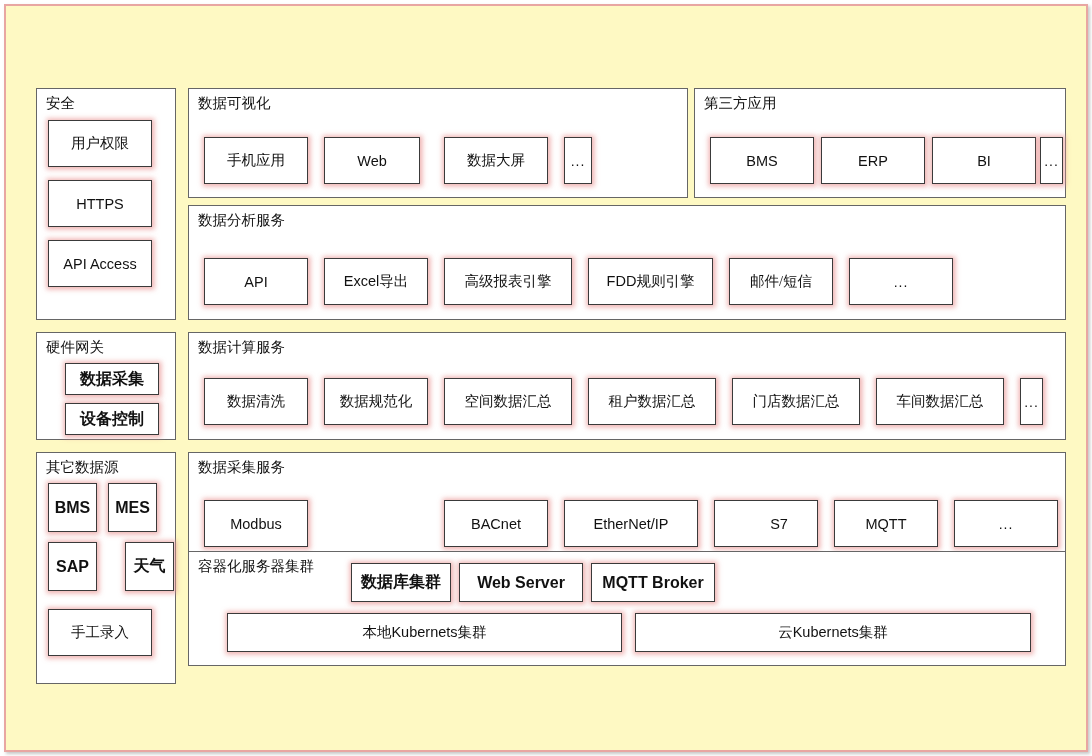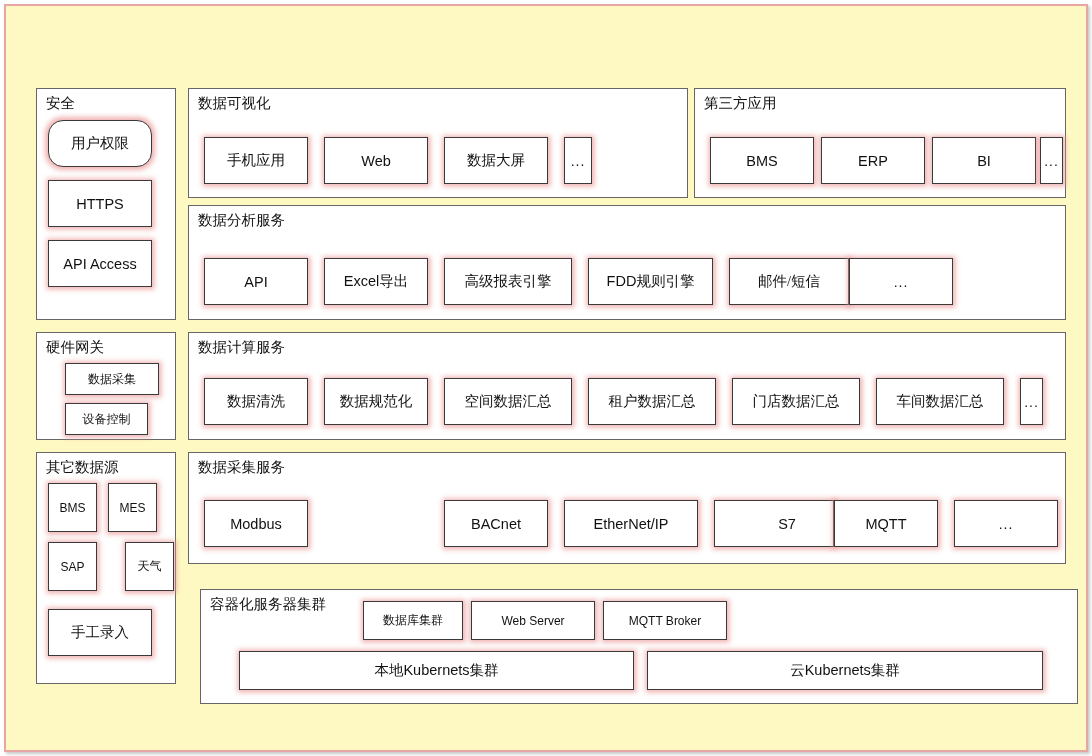--- a/index.html
+++ b/index.html
@@ -59,66 +59,66 @@
     background: #ffffff;
     box-shadow: 0 0 5px 2.5px rgba(233,150,148,0.72);
     display: flex;
     align-items: center;
     justify-content: center;
     font-size: 14.5px;
     color: #111111;
     white-space: nowrap;
     text-align: center;
   }
-  .node.sm { font-size: 12px; }
+  .node.sm { font-size: 16px; font-weight: bold; }
   .node.dots { font-size: 14px; letter-spacing: 1px; }
 </style>
 </head>
 <body>
 
 <div id="canvas">
   <div class="outer-frame">
 
     <div class="group" style="left:30px; top:82px; width:140px; height:232px;">
       <div class="group-title">安全</div>
-      <div class="node" style="left:11px; top:31px; width:104px; height:47px;border-radius:15px;">用户权限</div>
+      <div class="node" style="left:11px; top:31px; width:104px; height:47px;">用户权限</div>
       <div class="node" style="left:11px; top:91px; width:104px; height:47px;">HTTPS</div>
       <div class="node" style="left:11px; top:151px; width:104px; height:47px;">API Access</div>
     </div>
 
     <div class="group" style="left:182px; top:82px; width:500px; height:110px;">
       <div class="group-title">数据可视化</div>
       <div class="node" style="left:15px; top:48px; width:104px; height:47px;">手机应用</div>
-      <div class="node" style="left:135px; top:48px; width:104px; height:47px;">Web</div>
+      <div class="node" style="left:135px; top:48px; width:96px; height:47px;">Web</div>
       <div class="node" style="left:255px; top:48px; width:104px; height:47px;">数据大屏</div>
       <div class="node dots" style="left:375px; top:48px; width:28px; height:47px;">...</div>
     </div>
 
     <div class="group" style="left:688px; top:82px; width:372px; height:110px;">
       <div class="group-title">第三方应用</div>
       <div class="node" style="left:15px; top:48px; width:104px; height:47px;">BMS</div>
       <div class="node" style="left:126px; top:48px; width:104px; height:47px;">ERP</div>
       <div class="node" style="left:237px; top:48px; width:104px; height:47px;">BI</div>
       <div class="node dots" style="left:345px; top:48px; width:23px; height:47px;">...</div>
     </div>
 
     <div class="group" style="left:182px; top:199px; width:878px; height:115px;">
       <div class="group-title">数据分析服务</div>
       <div class="node" style="left:15px; top:52px; width:104px; height:47px;">API</div>
       <div class="node" style="left:135px; top:52px; width:104px; height:47px;">Excel导出</div>
       <div class="node" style="left:255px; top:52px; width:128px; height:47px;">高级报表引擎</div>
       <div class="node" style="left:399px; top:52px; width:125px; height:47px;">FDD规则引擎</div>
-      <div class="node" style="left:540px; top:52px; width:120px; height:47px;font-family:Liberation Serif, serif;">邮件/短信</div>
+      <div class="node" style="left:540px; top:52px; width:104px; height:47px;font-family:Liberation Serif, serif;">邮件/短信</div>
       <div class="node dots" style="left:660px; top:52px; width:104px; height:47px;">...</div>
     </div>
 
     <div class="group" style="left:30px; top:326px; width:140px; height:108px;">
       <div class="group-title">硬件网关</div>
       <div class="node sm" style="left:28px; top:30px; width:94px; height:32px;">数据采集</div>
-      <div class="node sm" style="left:28px; top:70px; width:83px; height:32px;">设备控制</div>
+      <div class="node sm" style="left:28px; top:70px; width:94px; height:32px;">设备控制</div>
     </div>
 
     <div class="group" style="left:182px; top:326px; width:878px; height:108px;">
       <div class="group-title">数据计算服务</div>
       <div class="node" style="left:15px; top:45px; width:104px; height:47px;">数据清洗</div>
       <div class="node" style="left:135px; top:45px; width:104px; height:47px;">数据规范化</div>
       <div class="node" style="left:255px; top:45px; width:128px; height:47px;">空间数据汇总</div>
       <div class="node" style="left:399px; top:45px; width:128px; height:47px;">租户数据汇总</div>
       <div class="node" style="left:543px; top:45px; width:128px; height:47px;">门店数据汇总</div>
       <div class="node" style="left:687px; top:45px; width:128px; height:47px;">车间数据汇总</div>
@@ -132,26 +132,26 @@
       <div class="node sm" style="left:11px; top:89px; width:49px; height:49px;">SAP</div>
       <div class="node sm" style="left:88px; top:89px; width:49px; height:49px;">天气</div>
       <div class="node" style="left:11px; top:156px; width:104px; height:47px;">手工录入</div>
     </div>
 
     <div class="group" style="left:182px; top:446px; width:878px; height:112px;">
       <div class="group-title">数据采集服务</div>
       <div class="node" style="left:15px; top:47px; width:104px; height:47px;">Modbus</div>
       <div class="node" style="left:255px; top:47px; width:104px; height:47px;">BACnet</div>
       <div class="node" style="left:375px; top:47px; width:134px; height:47px;">EtherNet/IP</div>
-      <div class="node" style="left:525px; top:47px; width:120px; height:47px;padding-left:26px;">S7</div>
+      <div class="node" style="left:525px; top:47px; width:104px; height:47px;padding-left:26px;">S7</div>
       <div class="node" style="left:645px; top:47px; width:104px; height:47px;">MQTT</div>
       <div class="node dots" style="left:765px; top:47px; width:104px; height:47px;">...</div>
     </div>
 
-    <div class="group" style="left:182px; top:583px; width:878px; height:115px;margin-left:12px;">
+    <div class="group" style="left:182px; top:545px; width:878px; height:115px;">
       <div class="group-title">容器化服务器集群</div>
       <div class="node sm" style="left:162px; top:11px; width:100px; height:39px;">数据库集群</div>
       <div class="node sm" style="left:270px; top:11px; width:124px; height:39px;">Web Server</div>
       <div class="node sm" style="left:402px; top:11px; width:124px; height:39px;">MQTT Broker</div>
       <div class="node" style="left:38px; top:61px; width:395px; height:39px;">本地Kubernets集群</div>
       <div class="node" style="left:446px; top:61px; width:396px; height:39px;">云Kubernets集群</div>
     </div>
 
   </div>
 </div>

